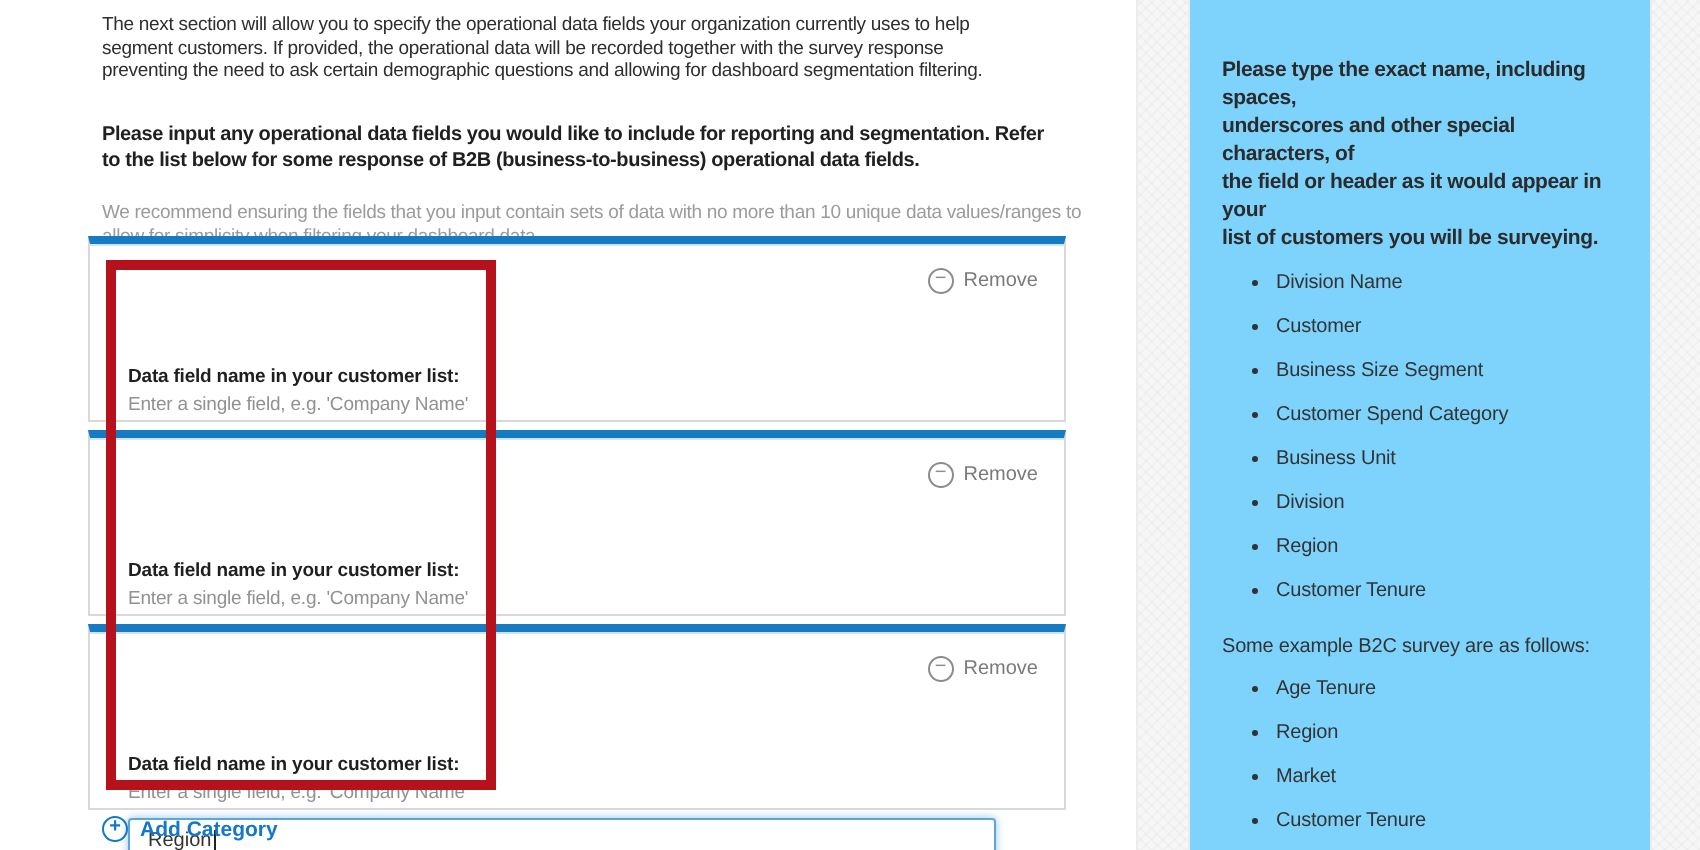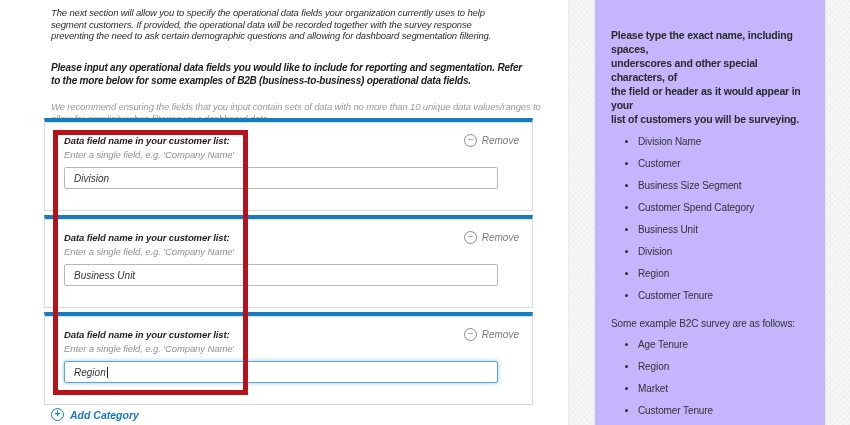--- a/index.html
+++ b/index.html
@@ -5,21 +5,21 @@
   * { box-sizing: border-box; margin: 0; padding: 0; }
   html, body { width: 850px; height: 425px; overflow: hidden; }
   body {
     font-family: "Liberation Sans", sans-serif;
     background: #ffffff;
     position: relative;
     color: #2b2b2b;
   }
 
   
-  .main { position: absolute; left: 0; top: 0; width: 568px; height: 425px; background: #fff; font-style: italic; }
+  .main { position: absolute; left: 0; top: 0; width: 568px; height: 425px; background: #fff; }
 
   .intro {
     position: absolute; left: 51px; top: 7px; width: 510px;
     font-size: 9.5px; line-height: 11.6px; letter-spacing: -0.15px;
     color: #2e2e2e; white-space: pre-line;
   }
   .prompt {
     position: absolute; left: 51px; top: 61px; width: 510px;
     font-size: 10px; font-weight: bold; line-height: 13.2px; letter-spacing: -0.2px;
     color: #202020; white-space: pre-line;
@@ -31,21 +31,21 @@
   }
 
   .cards { position: absolute; left: 44px; top: 118px; width: 489px; }
   .card {
     position: relative; height: 93px; margin-bottom: 4px;
     background: #fff;
     border: 1px solid #d9d9d9;
     border-top: 4px solid var(--accent-blue, #177bc2);
     box-shadow: inset 0 1px 0 0 #cfe4f4;
   }
-  .card-inner { padding: 13px 0 16px 19px; }
+  .card-inner { padding: 13px 0 16px 19px; margin-top: 48px; }
   .field-label { font-size: 9.5px; font-weight: bold; letter-spacing: -0.1px; color: #1f1f1f; }
   .field-hint  { font-size: 9.5px; color: #919191; margin-top: 3px; letter-spacing: -0.1px; }
   .field-box {
     margin-top: 7px; width: 434px; height: 22px;
     border: 1px solid #b8b8b8; border-radius: 2px; background: #fff;
     display: flex; align-items: center; padding-left: 9px;
     font-size: 10px; color: #333; cursor: text;
   }
   .field-box.focused {
     border-color: var(--focus-blue, #5ba7db);
@@ -87,40 +87,40 @@
     background-image:
       repeating-linear-gradient(45deg, rgba(0,0,0,0.02) 0 1px, transparent 1px 4px),
       repeating-linear-gradient(-45deg, rgba(0,0,0,0.02) 0 1px, transparent 1px 4px);
     border-left: 1px solid #ececec; border-right: 1px solid #ececec;
   }
   .gutter-left  { left: 568px; width: 27px; }
   .gutter-right { left: 825px; width: 25px; border-right: none; }
 
   .sidebar {
     position: absolute; left: 595px; top: 0; width: 230px; height: 425px;
-    background: #c4b5fd; padding: 28px 12px 0 16px;
+    background: #7dd3fc; padding: 28px 12px 0 16px;
   }
   .sb-instruction {
     font-size: 10.5px; font-weight: bold; line-height: 14px; letter-spacing: -0.2px;
     color: #2b2b2b; white-space: pre-line;
   }
   .sb-heading { margin-top: 7px; font-size: 10px; color: #333; letter-spacing: -0.1px; }
   .sb-heading.second { margin-top: 16px; }
   ul.sb-list { margin: 3px 0 0 0; padding-left: 27px; list-style: disc; }
   ul.sb-list li { font-size: 10px; line-height: 12px; margin-top: 10px; color: #333; letter-spacing: -0.1px; }
 </style>
 </head>
 <body>
 
 <div class="main">
   <div class="intro">The next section will allow you to specify the operational data fields your organization currently uses to help
 segment customers. If provided, the operational data will be recorded together with the survey response
 preventing the need to ask certain demographic questions and allowing for dashboard segmentation filtering.</div>
   <div class="prompt">Please input any operational data fields you would like to include for reporting and segmentation. Refer
-to the more below for some examples of B2B (business-to-business) operational data fields.</div>
+to the list below for some response of B2B (business-to-business) operational data fields.</div>
   <div class="note">We recommend ensuring the fields that you input contain sets of data with no more than 10 unique data values/ranges to
 allow for simplicity when filtering your dashboard data.</div>
 
   <div class="cards">
 
     <div class="card">
       <div class="remove-link">
         <span class="circle-icon">−</span>
         <span>Remove</span>
       </div>

